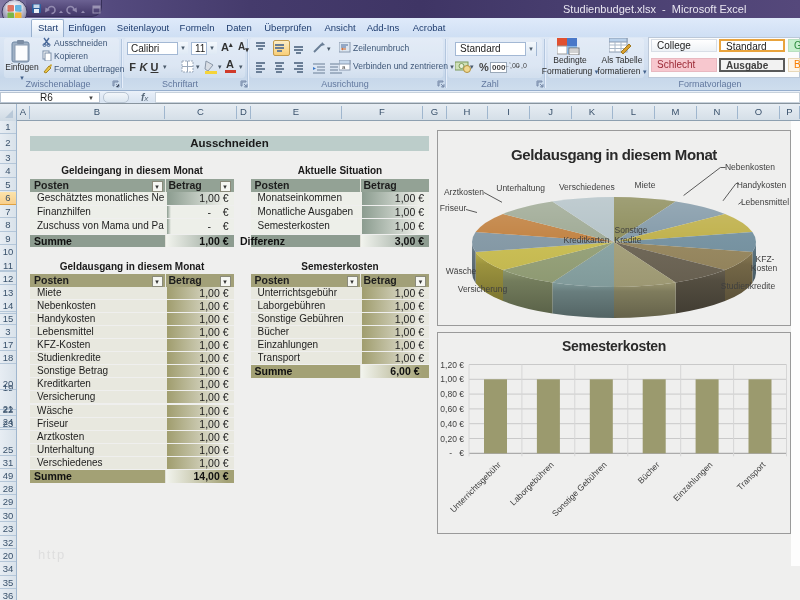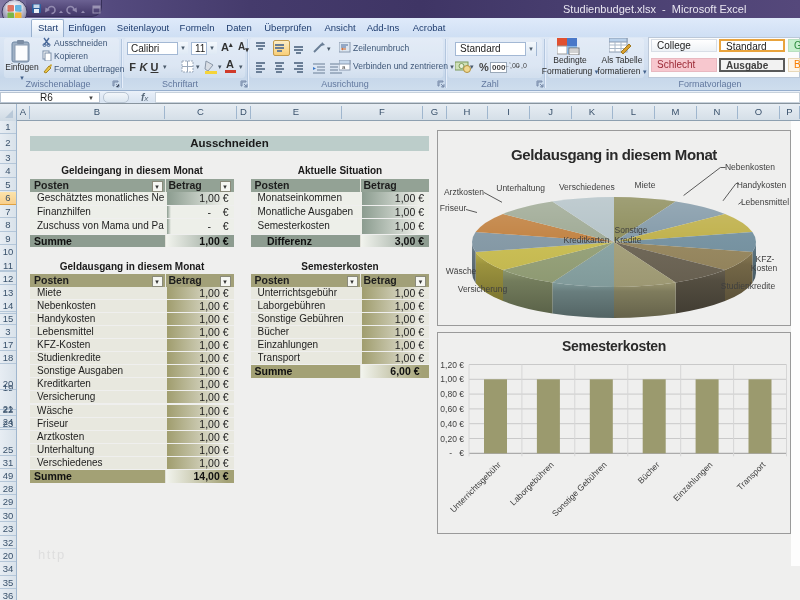--- a/index.html
+++ b/index.html
@@ -351,21 +351,21 @@
 <div class="tbd" style="left:257.5px;top:205.5px;height:12.5px;line-height:12.5px;width:101.0px">Monatliche Ausgaben</div>
 <div style="position:absolute;left:361.5px;top:205.5px;width:67.5px;height:12.5px;background:linear-gradient(to right,#8b9c8f,#edefe9 85%)"></div>
 <div class="tbv" style="left:360.5px;top:205.5px;height:12.5px;line-height:12.5px;width:63.5px">1,00&nbsp;€</div>
 <div style="position:absolute;left:250.5px;top:219px;width:178.5px;height:14.5px;background:#edefe9"></div>
 <div class="tbd" style="left:257.5px;top:219px;height:14.5px;line-height:14.5px;width:101.0px">Semesterkosten</div>
 <div style="position:absolute;left:361.5px;top:219px;width:67.5px;height:14.5px;background:linear-gradient(to right,#8b9c8f,#edefe9 85%)"></div>
 <div class="tbv" style="left:360.5px;top:219px;height:14.5px;line-height:14.5px;width:63.5px">1,00&nbsp;€</div>
 <div style="position:absolute;left:250.5px;top:234.5px;width:178.5px;height:12.5px;background:#8d9c90"></div>
 <div style="position:absolute;left:359.5px;top:234.5px;width:1px;height:12.5px;background:#e0e0d8"></div>
 <div style="position:absolute;left:360.5px;top:234.5px;width:68.5px;height:12.5px;background:linear-gradient(to right,#f2f4ee,#8d9c90 90%)"></div>
-<div class="tbt" style="left:267px;top:234.5px;height:12.5px;line-height:12.5px">Differenz</div>
+<div class="tbt" style="left:240px;top:234.5px;height:12.5px;line-height:12.5px">Differenz</div>
 <div class="tbtv" style="left:360.5px;top:234.5px;height:12.5px;line-height:12.5px;width:63.5px">3,00&nbsp;€</div>
 <div style="position:absolute;left:30px;top:274px;width:203.5px;height:12.5px;background:#a2a078"></div>
 <div class="tbh" style="left:34px;top:274px;height:12.5px;line-height:12.5px">Posten</div>
 <div class="tbh" style="left:168.5px;top:274px;height:12.5px;line-height:12.5px">Betrag</div>
 <div style="position:absolute;left:164.5px;top:274px;width:1px;height:12.5px;background:#e8e8e0"></div>
 <div class="dd" style="left:151.5px;top:276px">▾</div>
 <div class="dd" style="left:219.5px;top:276px">▾</div>
 <div style="position:absolute;left:30px;top:286.5px;width:203.5px;height:12.100000000000023px;background:#e8e8df"></div>
 <div class="tbd" style="left:37px;top:286.5px;height:12.100000000000023px;line-height:12.100000000000023px;width:126.5px">Miete</div>
 <div style="position:absolute;left:166.5px;top:286.5px;width:67.0px;height:12.100000000000023px;background:linear-gradient(to right,#a09d6e,#e8e8df 85%)"></div>
@@ -384,21 +384,21 @@
 <div class="tbv" style="left:165.5px;top:325.8px;height:12.099999999999966px;line-height:12.099999999999966px;width:63.0px">1,00&nbsp;€</div>
 <div style="position:absolute;left:30px;top:338.9px;width:203.5px;height:12.100000000000023px;background:#e8e8df"></div>
 <div class="tbd" style="left:37px;top:338.9px;height:12.100000000000023px;line-height:12.100000000000023px;width:126.5px">KFZ-Kosten</div>
 <div style="position:absolute;left:166.5px;top:338.9px;width:67.0px;height:12.100000000000023px;background:linear-gradient(to right,#a09d6e,#e8e8df 85%)"></div>
 <div class="tbv" style="left:165.5px;top:338.9px;height:12.100000000000023px;line-height:12.100000000000023px;width:63.0px">1,00&nbsp;€</div>
 <div style="position:absolute;left:30px;top:352.0px;width:203.5px;height:12.100000000000023px;background:#e8e8df"></div>
 <div class="tbd" style="left:37px;top:352.0px;height:12.100000000000023px;line-height:12.100000000000023px;width:126.5px">Studienkredite</div>
 <div style="position:absolute;left:166.5px;top:352.0px;width:67.0px;height:12.100000000000023px;background:linear-gradient(to right,#a09d6e,#e8e8df 85%)"></div>
 <div class="tbv" style="left:165.5px;top:352.0px;height:12.100000000000023px;line-height:12.100000000000023px;width:63.0px">1,00&nbsp;€</div>
 <div style="position:absolute;left:30px;top:365.1px;width:203.5px;height:12.099999999999966px;background:#e8e8df"></div>
-<div class="tbd" style="left:37px;top:365.1px;height:12.099999999999966px;line-height:12.099999999999966px;width:126.5px">Sonstige Ausgaben</div>
+<div class="tbd" style="left:37px;top:365.1px;height:12.099999999999966px;line-height:12.099999999999966px;width:126.5px">Sonstige Betrag</div>
 <div style="position:absolute;left:166.5px;top:365.1px;width:67.0px;height:12.099999999999966px;background:linear-gradient(to right,#a09d6e,#e8e8df 85%)"></div>
 <div class="tbv" style="left:165.5px;top:365.1px;height:12.099999999999966px;line-height:12.099999999999966px;width:63.0px">1,00&nbsp;€</div>
 <div style="position:absolute;left:30px;top:378.2px;width:203.5px;height:12.199999999999989px;background:#e8e8df"></div>
 <div class="tbd" style="left:37px;top:378.2px;height:12.199999999999989px;line-height:12.199999999999989px;width:126.5px">Kreditkarten</div>
 <div style="position:absolute;left:166.5px;top:378.2px;width:67.0px;height:12.199999999999989px;background:linear-gradient(to right,#a09d6e,#e8e8df 85%)"></div>
 <div class="tbv" style="left:165.5px;top:378.2px;height:12.199999999999989px;line-height:12.199999999999989px;width:63.0px">1,00&nbsp;€</div>
 <div style="position:absolute;left:30px;top:391.4px;width:203.5px;height:12.100000000000023px;background:#e8e8df"></div>
 <div class="tbd" style="left:37px;top:391.4px;height:12.100000000000023px;line-height:12.100000000000023px;width:126.5px">Versicherung</div>
 <div style="position:absolute;left:166.5px;top:391.4px;width:67.0px;height:12.100000000000023px;background:linear-gradient(to right,#a09d6e,#e8e8df 85%)"></div>
 <div class="tbv" style="left:165.5px;top:391.4px;height:12.100000000000023px;line-height:12.100000000000023px;width:63.0px">1,00&nbsp;€</div>

